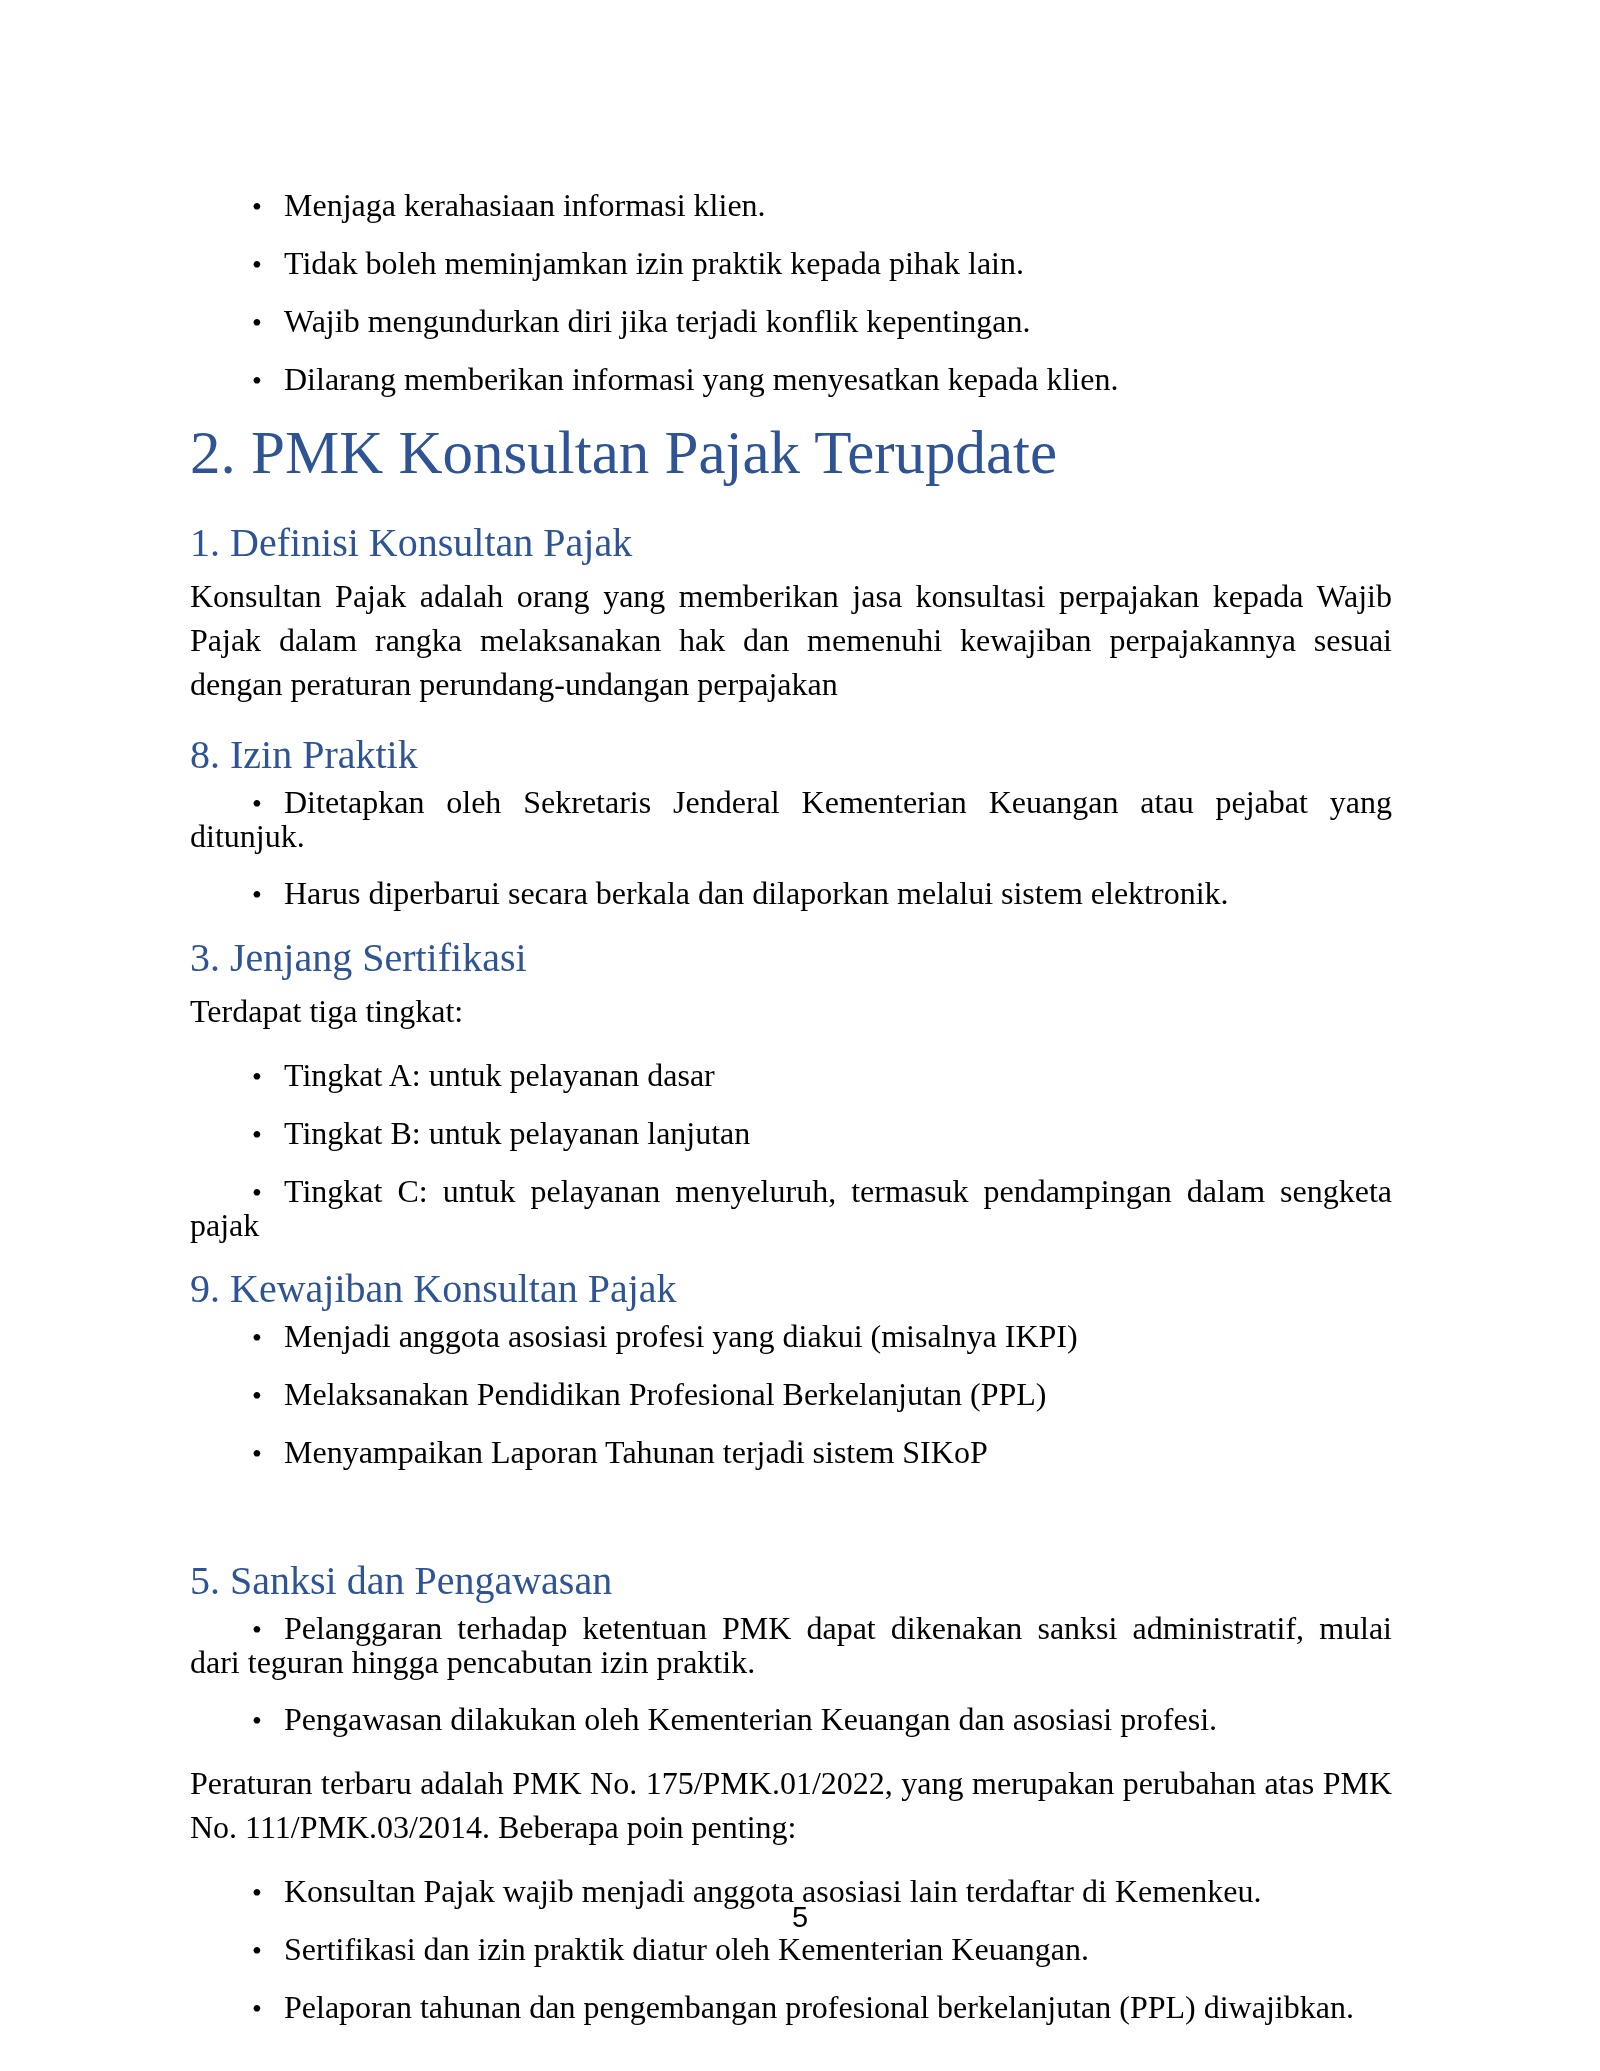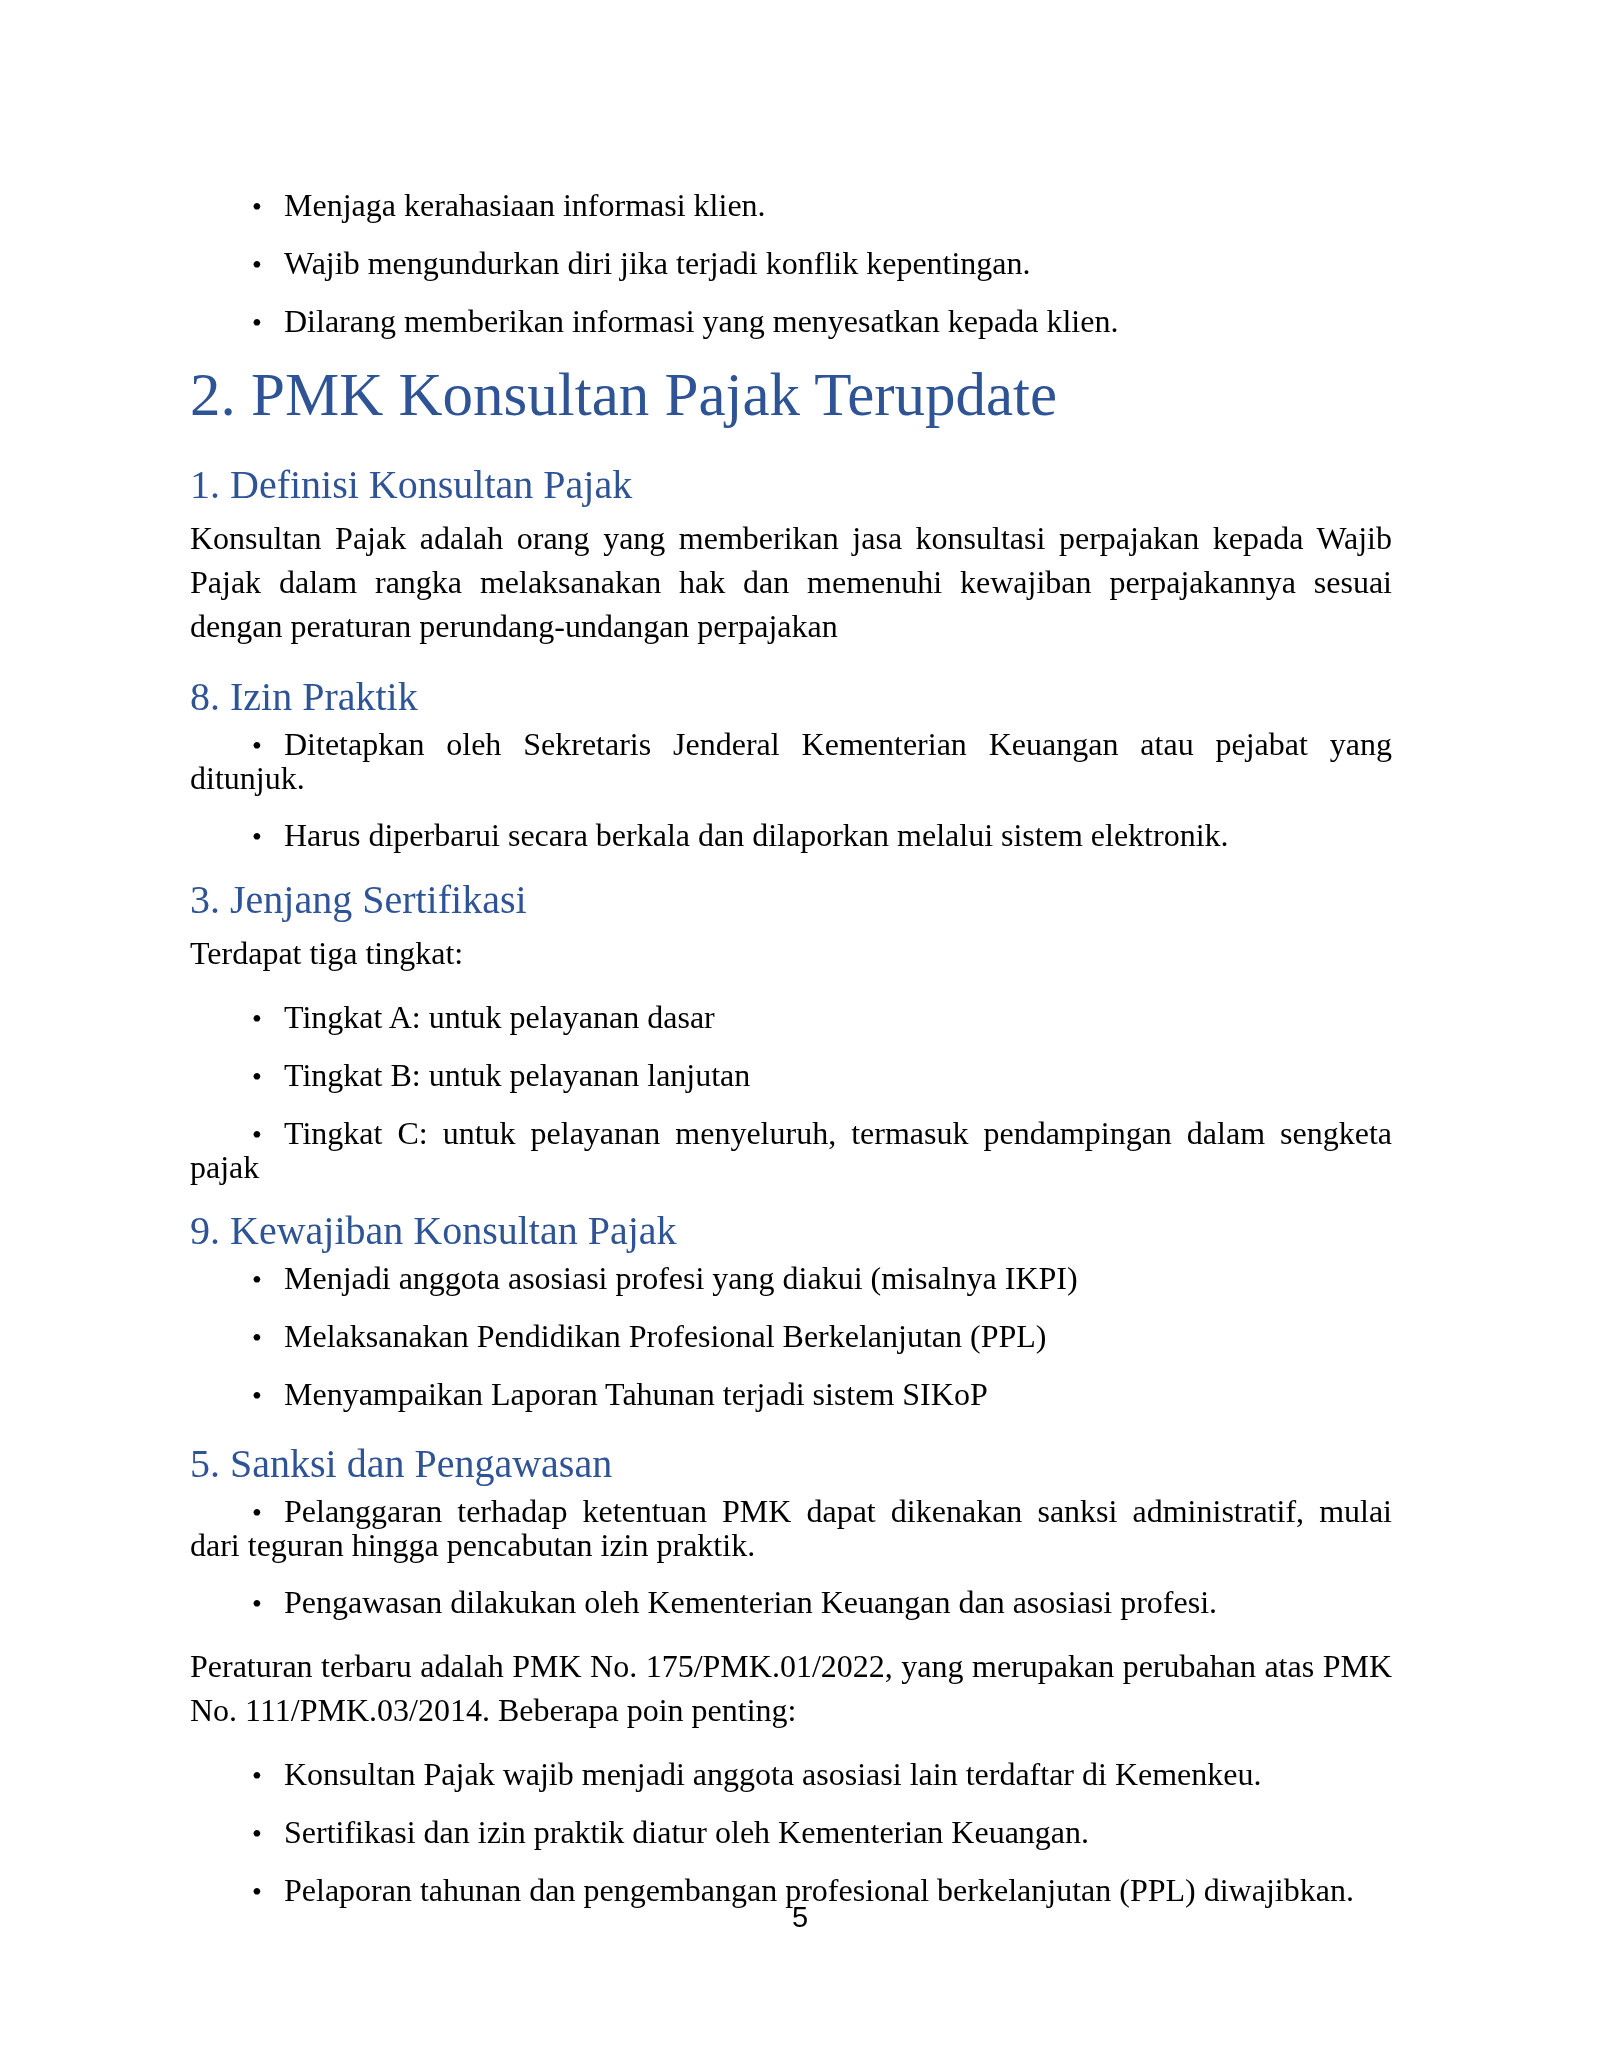--- a/index.html
+++ b/index.html
@@ -38,21 +38,21 @@
     color: var(--heading-color, #2F5496);
     margin: 0 0 35px 0;
   }
   h2.doc-h2 {
     font-size: 40px;
     line-height: 46px;
     font-weight: 400;
     color: var(--heading-color, #2F5496);
     margin: 10px 0 8px 0;
   }
-  h2.gap-before { margin-top: 29px; }
+  h2.gap-before { margin-top: 88px; }
   p.doc-p {
     margin: 0 0 26px 0;
     line-height: 44px;
     text-align: justify;
   }
   .page-number {
     position: absolute;
     top: 1901px;
     left: 0;
     width: 100%;
@@ -63,20 +63,21 @@
   }
 </style>
 </head>
 <body>
 
 <div class="page">
   <div class="content">
 
     <ul class="bullet-list">
       <li class="bullet-item"><span class="dot">•</span><span>Menjaga kerahasiaan informasi klien.</span></li>
+      <li class="bullet-item"><span class="dot">•</span><span>Tidak boleh meminjamkan izin praktik kepada pihak lain.</span></li>
       <li class="bullet-item"><span class="dot">•</span><span>Wajib mengundurkan diri jika terjadi konflik kepentingan.</span></li>
       <li class="bullet-item"><span class="dot">•</span><span>Dilarang memberikan informasi yang menyesatkan kepada klien.</span></li>
     </ul>
 
     <h1 class="doc-h1">2. PMK Konsultan Pajak Terupdate</h1>
 
     <h2 class="doc-h2">1. Definisi Konsultan Pajak</h2>
     <p class="doc-p">Konsultan Pajak adalah orang yang memberikan jasa konsultasi perpajakan kepada Wajib Pajak dalam rangka melaksanakan hak dan memenuhi kewajiban perpajakannya sesuai dengan peraturan perundang-undangan perpajakan</p>
 
     <h2 class="doc-h2">8. Izin Praktik</h2>

